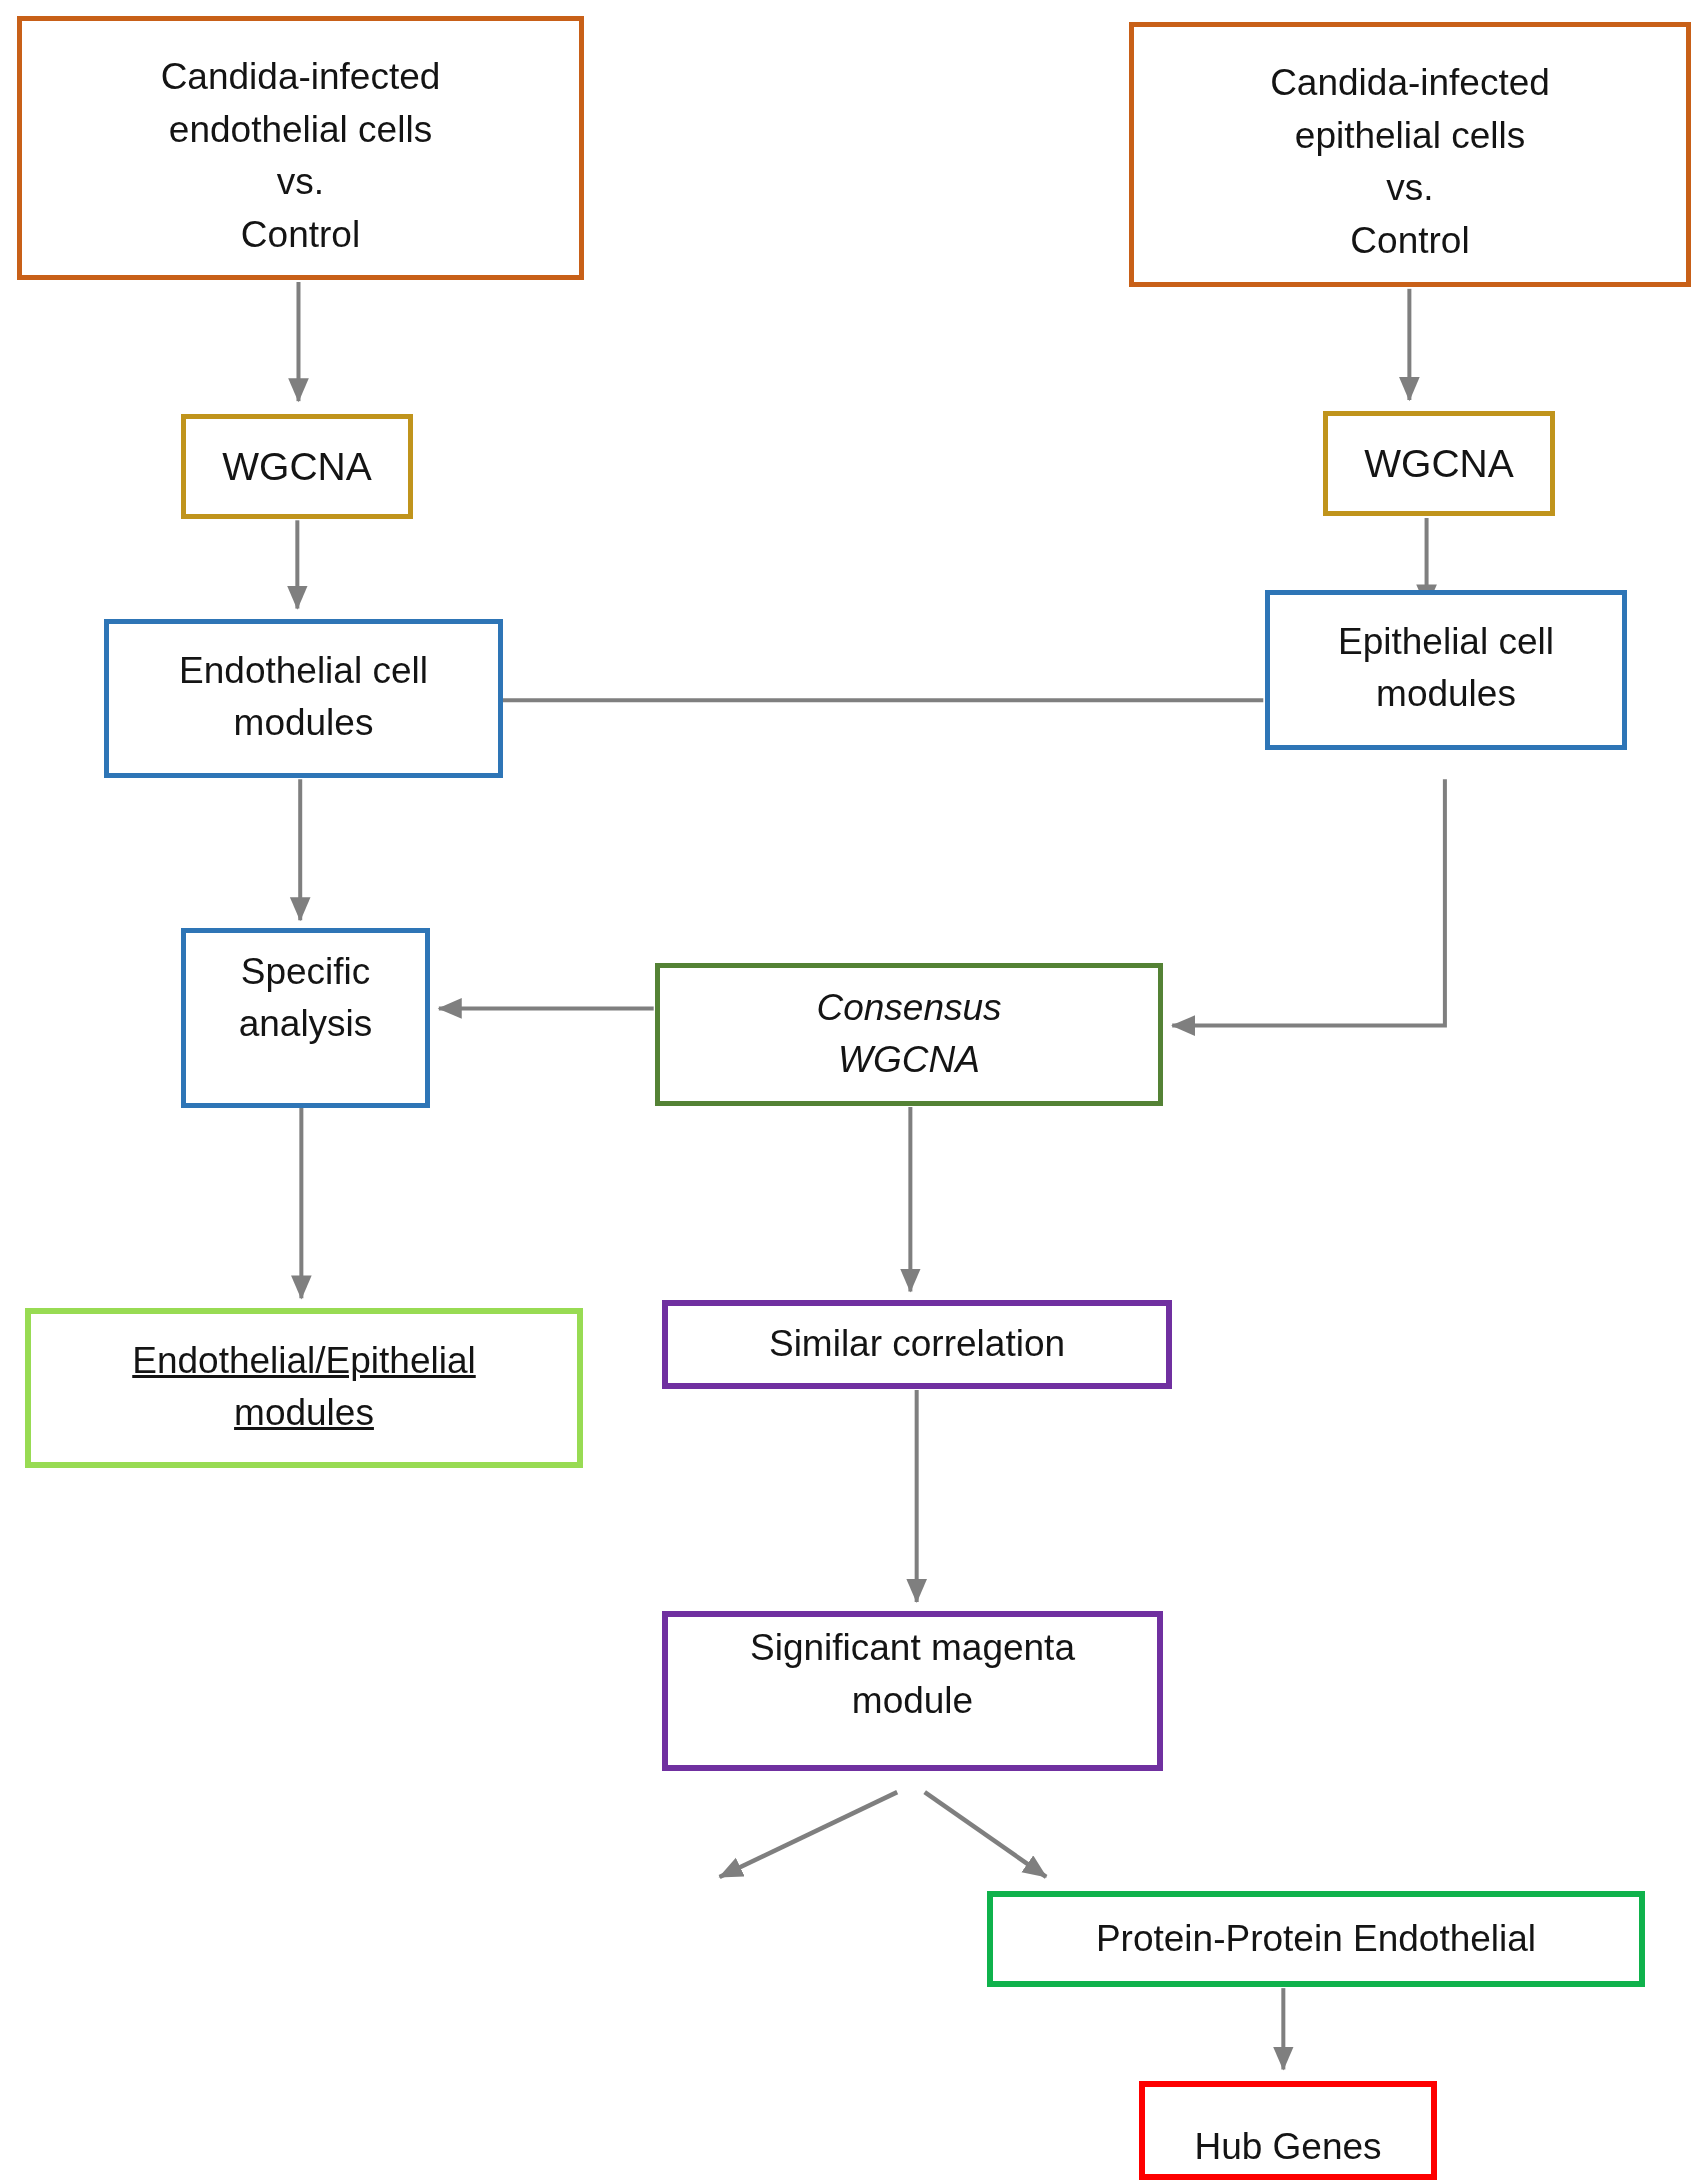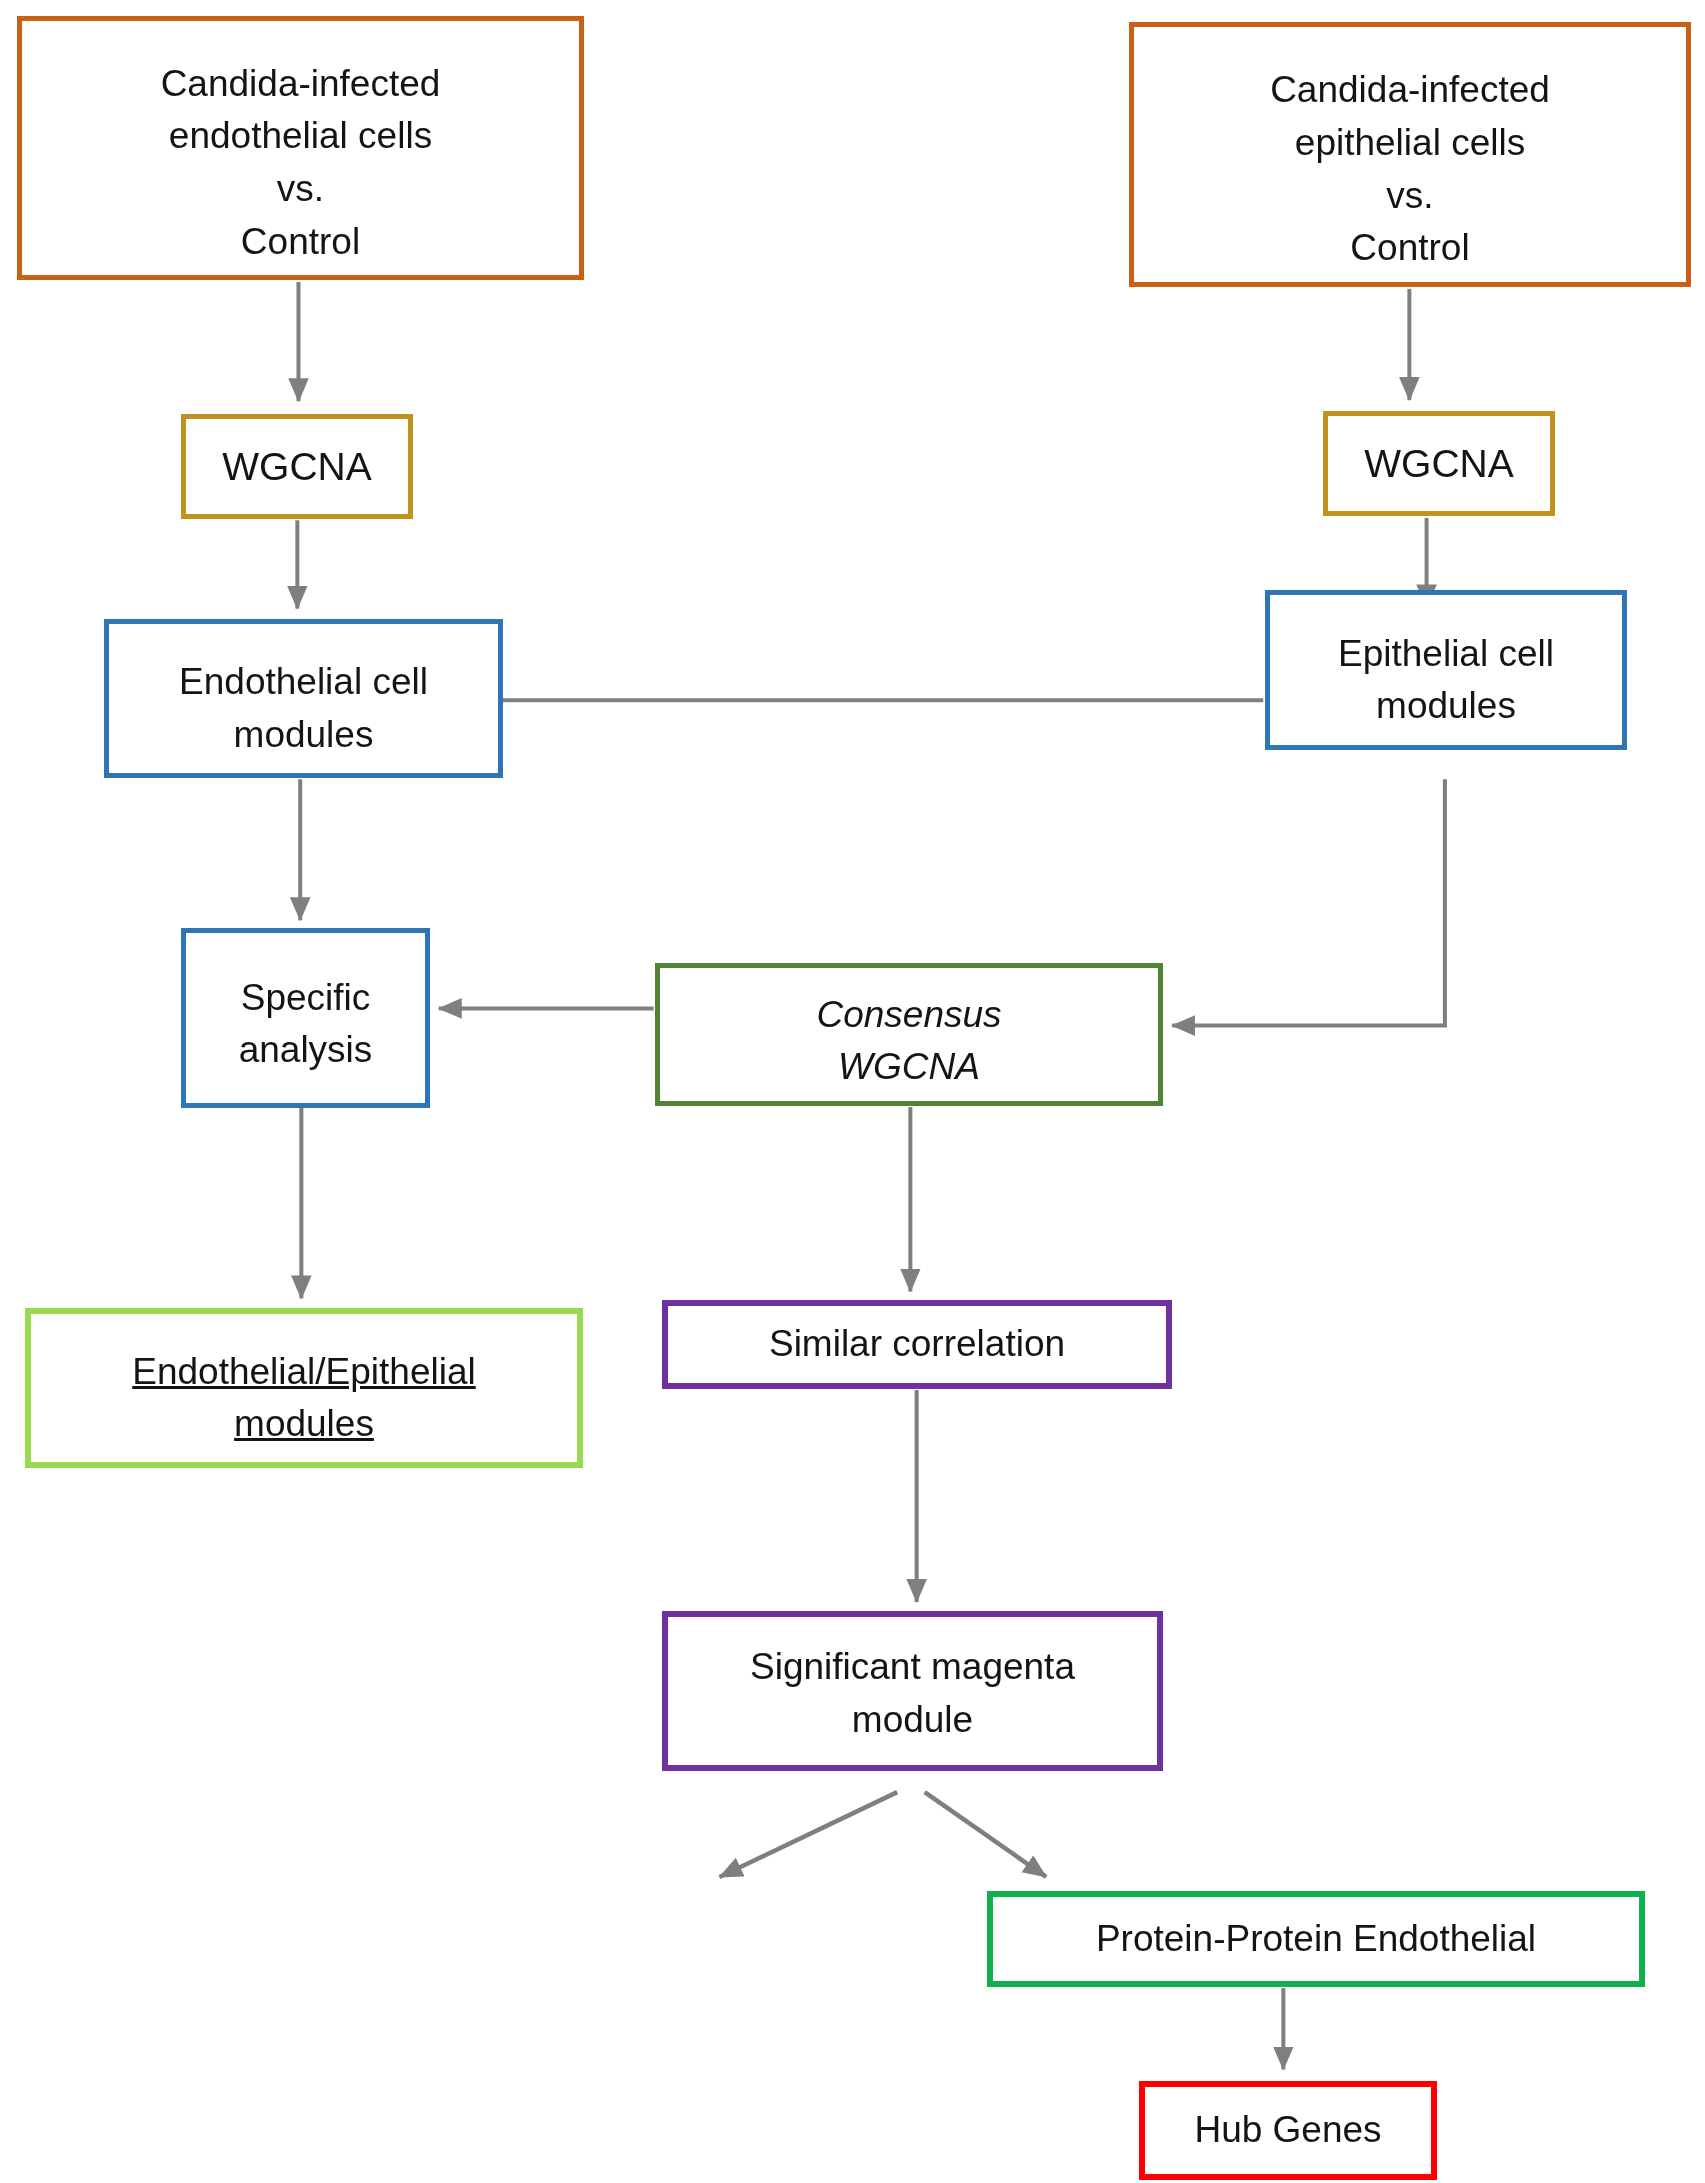--- a/index.html
+++ b/index.html
@@ -23,21 +23,21 @@
     z-index: 0;
   }
   .node {
     position: absolute;
     background: #ffffff;
     border-style: solid;
     box-sizing: border-box;
     display: flex;
     flex-direction: column;
     align-items: center;
-    justify-content: center;
+    justify-content: flex-start;
     text-align: center;
     color: #141414;
     font-size: 37px;
     line-height: 1.42;
     z-index: 1;
   }
   .node .label {
     white-space: pre-line;
   }
   .v-center { justify-content: center; }
@@ -49,21 +49,21 @@
   .n-wgcna-r     { left: 1323px; top: 411px;  width: 232px;  height: 105px; border-width: 5.2px;  font-size: 39px; }
   .n-endo-mod    { left: 104px;  top: 619px; width: 399px;  height: 159px; border-width: 5.2px;  padding-top: 20.6px; }
   .n-epi-mod     { left: 1265px; top: 590px; width: 362px;  height: 160px; border-width: 5.2px;  padding-top: 20.6px; }
   .n-specific    { left: 181px;  top: 928px; width: 249px;  height: 180px; border-width: 5.2px;  padding-top: 12.6px; }
   .n-consensus   { left: 655px; top: 963px; width: 508px;  height: 143px; border-width: 5.2px;  padding-top: 13.8px; font-style: italic; }
   .n-endo-epi    { left: 25px;   top: 1308px; width: 558px;  height: 160px; border-width: 6.9px; padding-top: 20.6px; }
   .n-similar     { left: 662px; top: 1300px; width: 510px;  height: 89px; border-width: 6.9px; }
   .n-magenta     { left: 662px; top: 1611px; width: 501px;  height: 160px; border-width: 6.9px; padding-top: 5px; }
   .n-kegg        { left: 536px;  top: 1888px; width: 268px;  height: 96px; border-width: 6.9px; }
   .n-ppi         { left: 987px; top: 1891px; width: 658px; height: 96px; border-width: 6.9px; }
-  .n-hub         { left: 1139px; top: 2081px; width: 298px;  height: 99px; border-width: 6.9px; }
+  .n-hub         { left: 1139px; top: 2081px; width: 298px;  height: 99px; border-width: 6.9px; justify-content: flex-end; }
 </style>
 </head>
 <body>
 
 <div class="canvas">
 
   <svg class="edges-layer" viewBox="0 0 2976 3810" xmlns="http://www.w3.org/2000/svg">
     <defs>
       <marker id="arrowhead" markerUnits="userSpaceOnUse" markerWidth="46" markerHeight="40" refX="40" refY="18" orient="auto">
         <path d="M0,0 L42,18 L0,36 Z" fill="#7F7F7F"></path>

